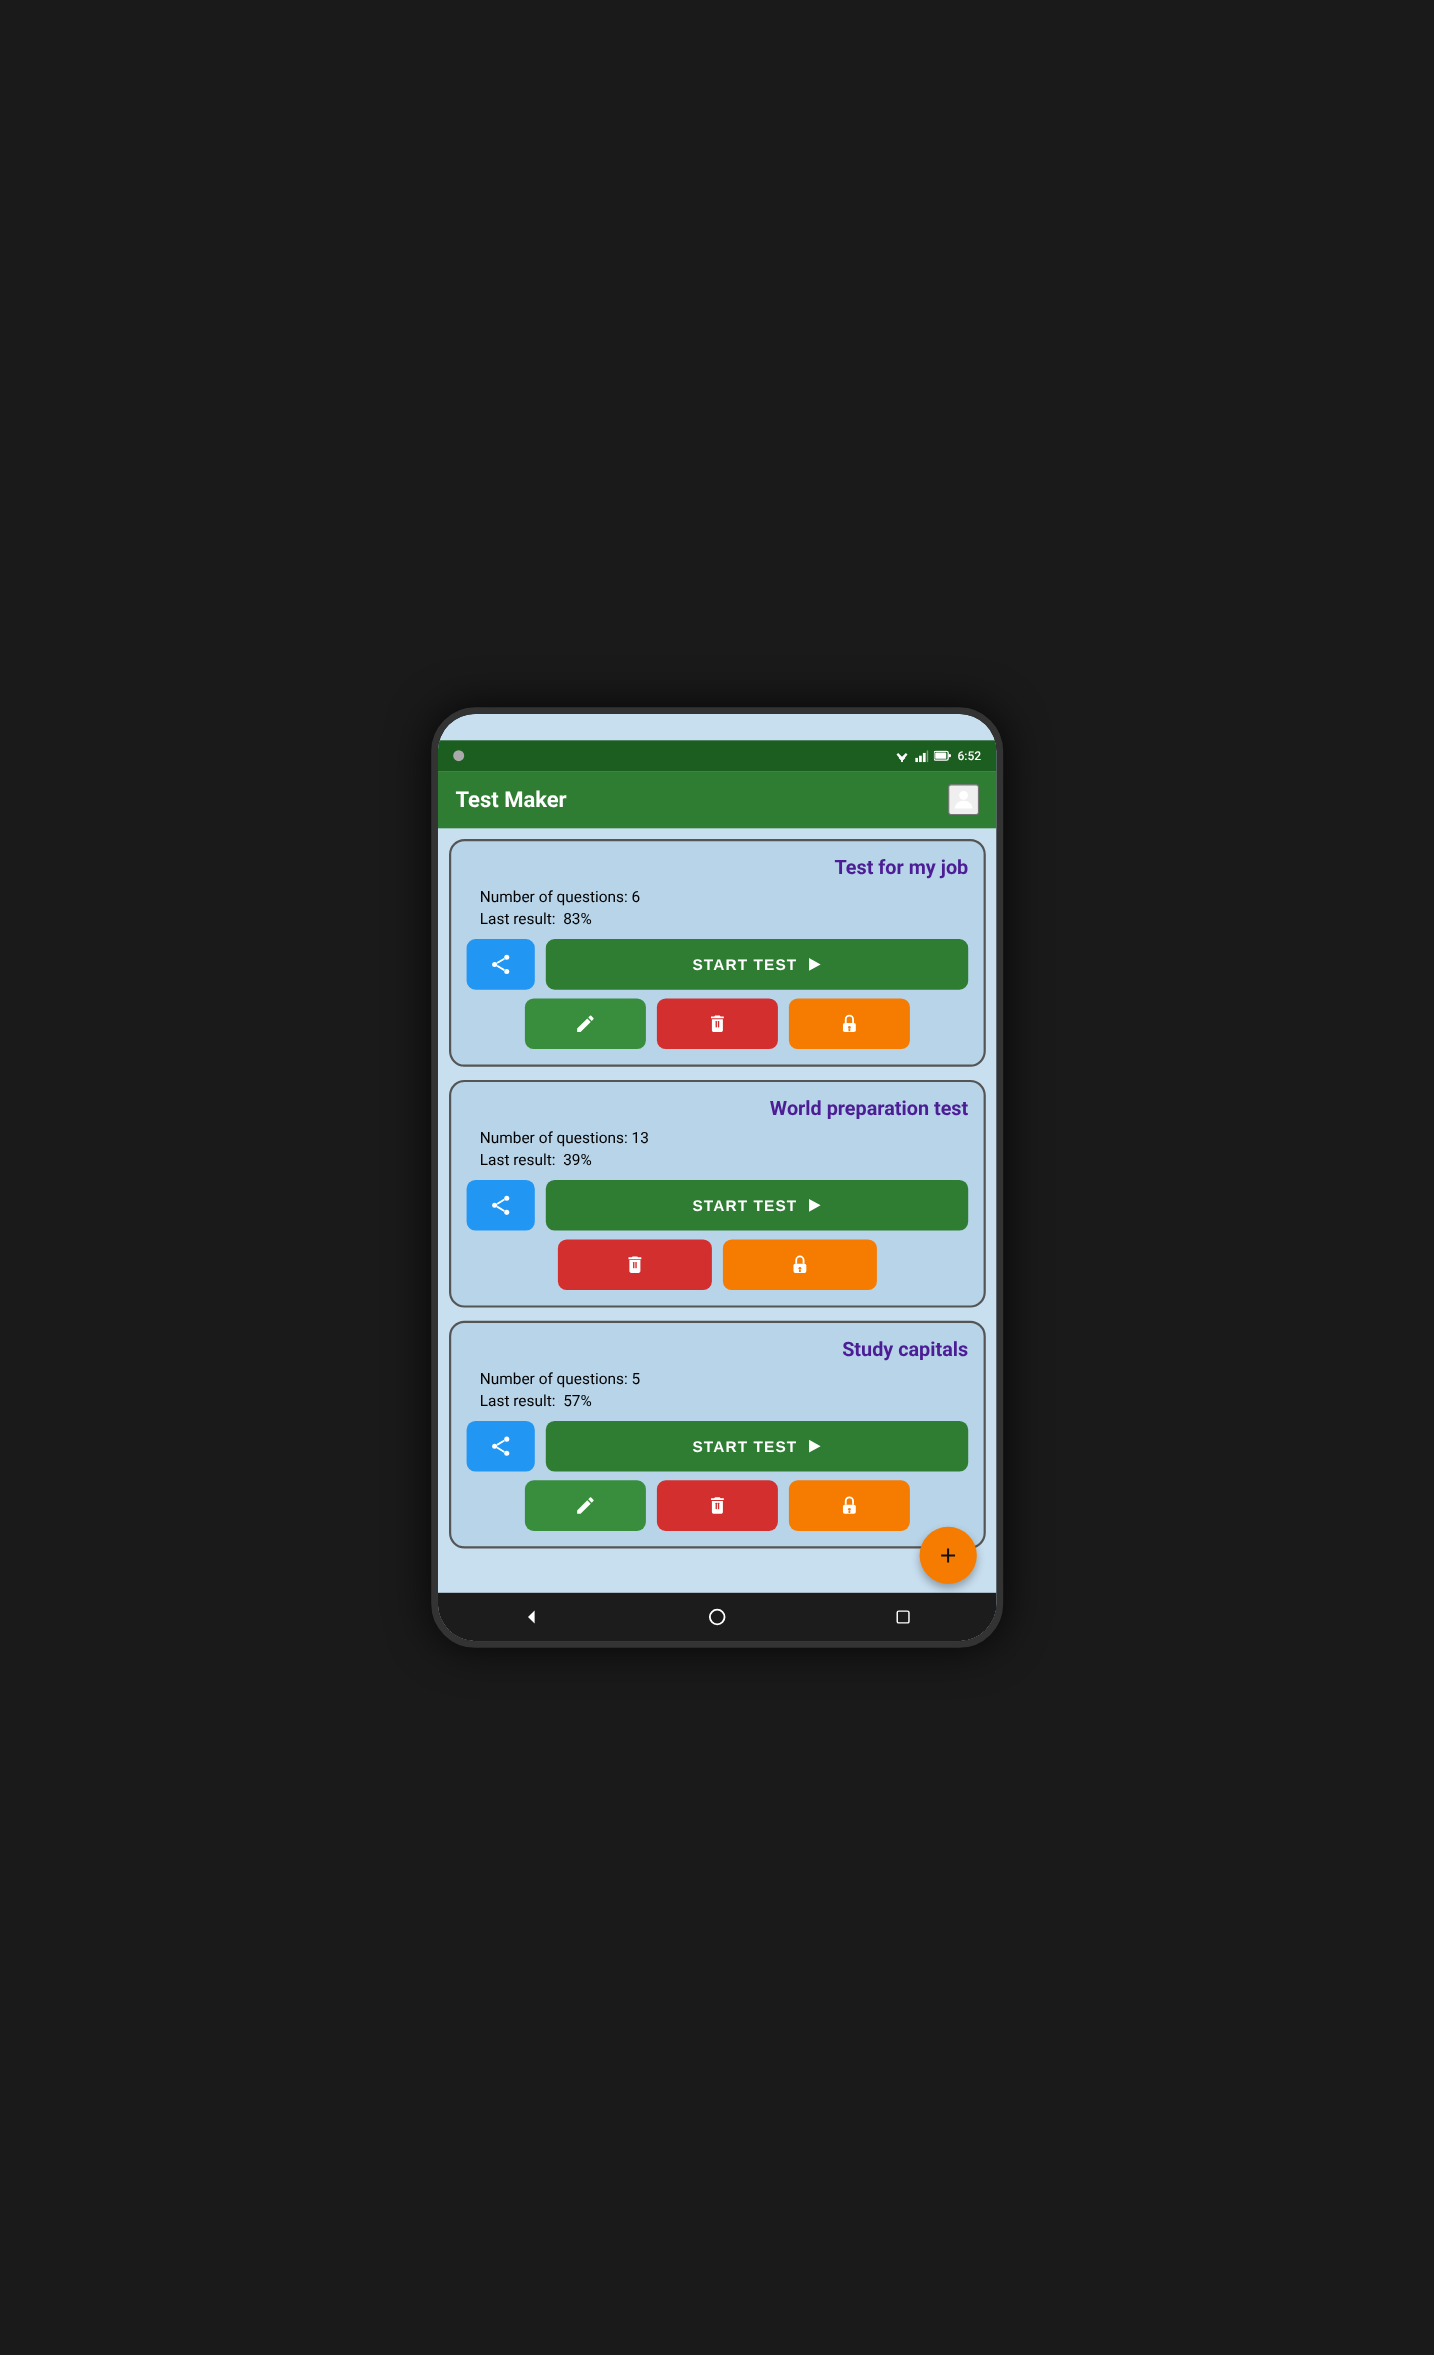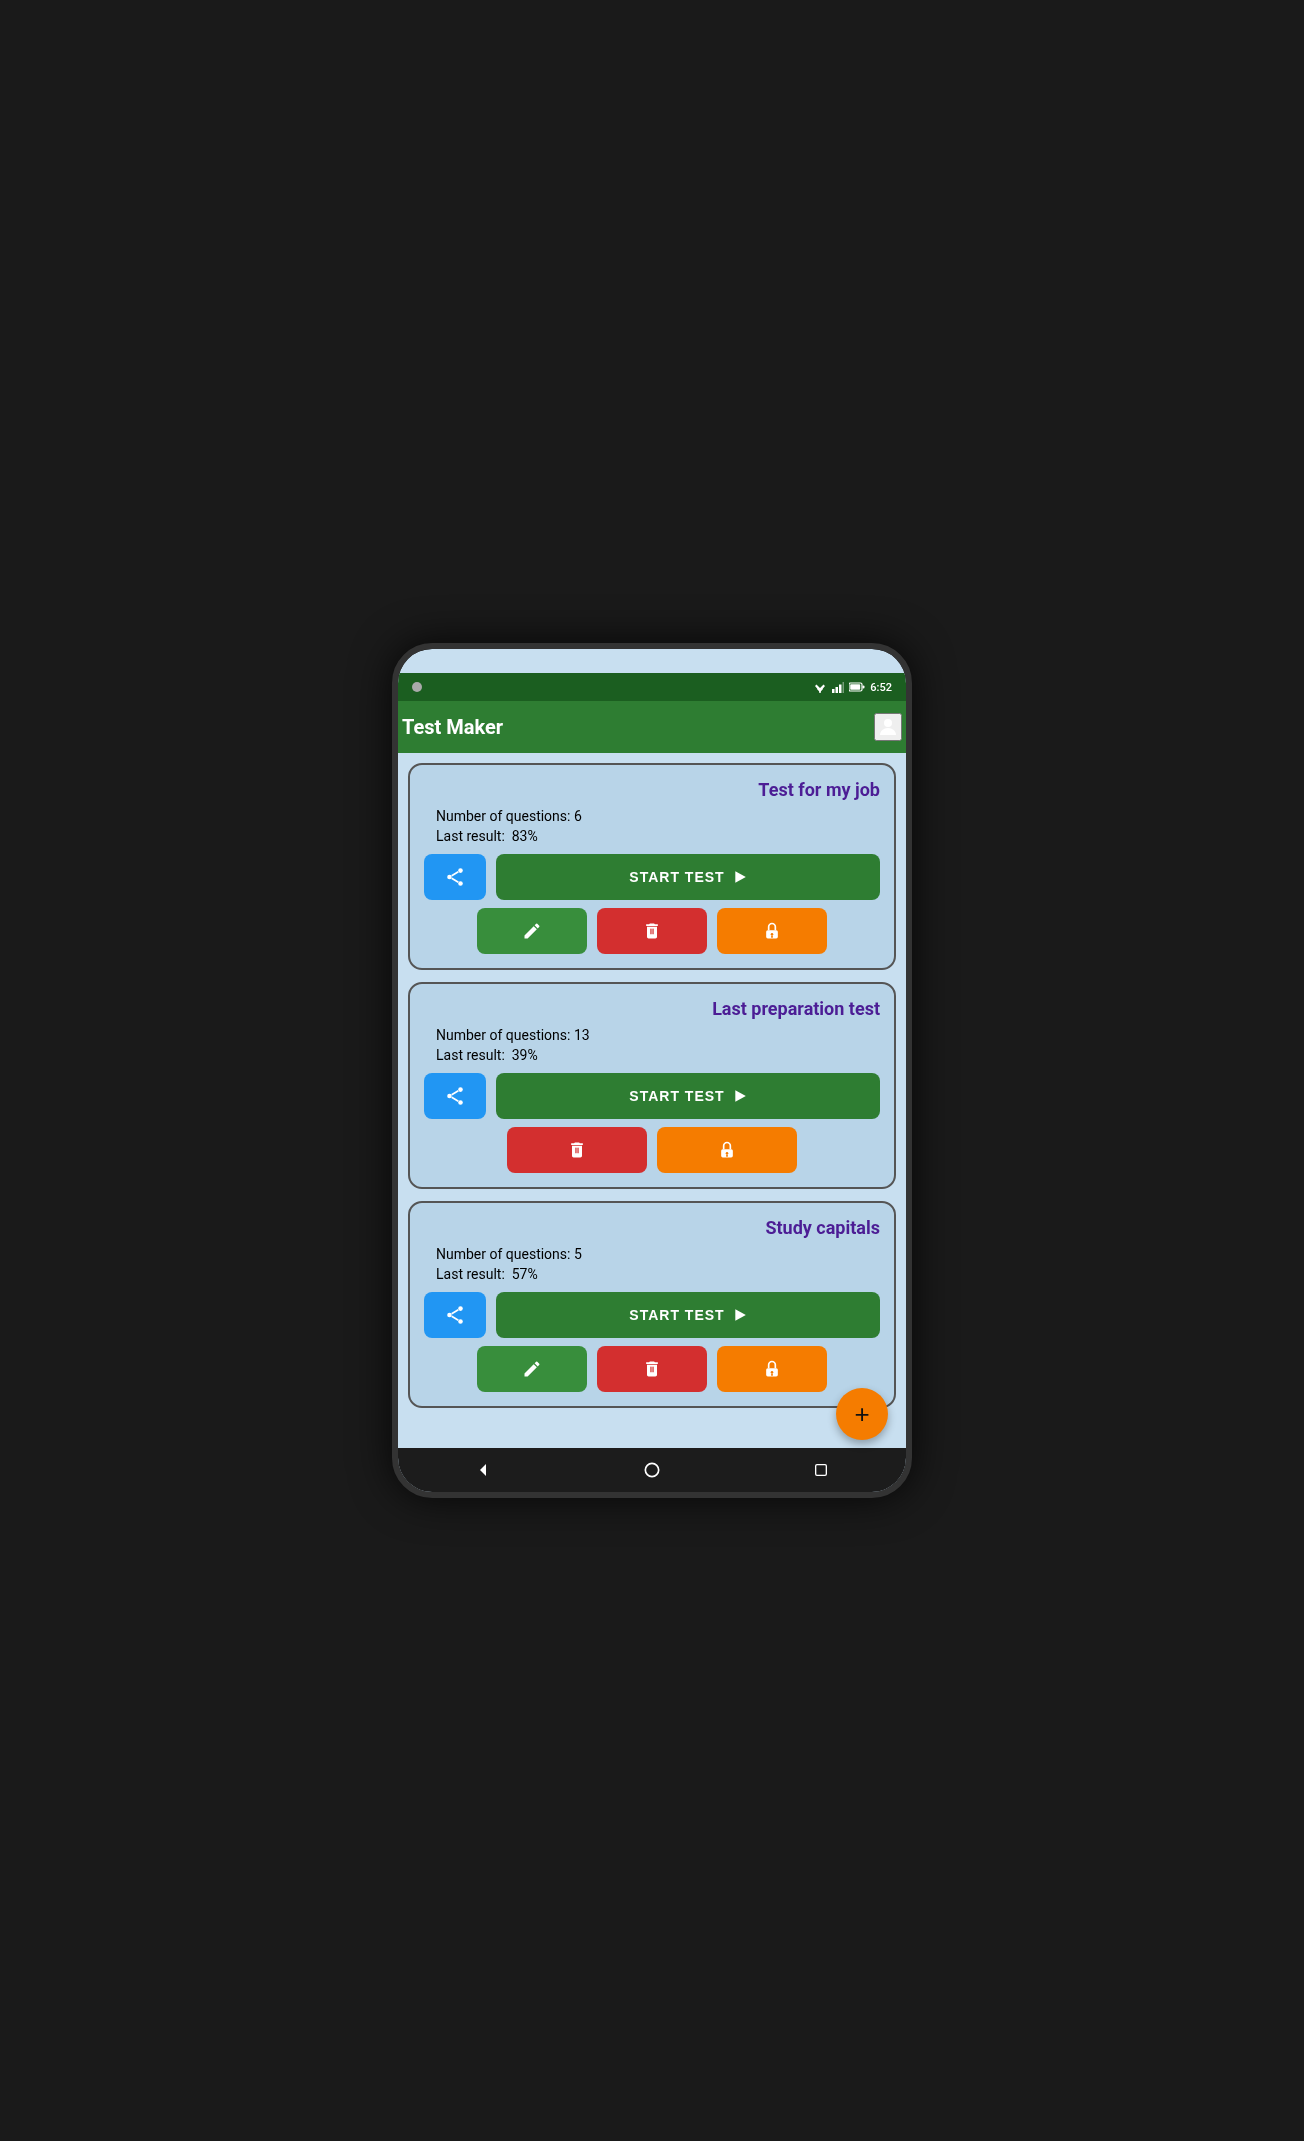--- a/index.html
+++ b/index.html
@@ -67,21 +67,21 @@
       font-weight: 500;
     }
 
     
     .app-bar {
       background: #2e7d32;
       height: 52px;
       display: flex;
       align-items: center;
       justify-content: space-between;
-      padding: 0 4px;
+      padding: 0 16px;
       flex-shrink: 0;
     }
 
     .app-title {
       color: white;
       font-size: 20px;
       font-weight: bold;
     }
 
     .user-icon-btn {
@@ -365,21 +365,21 @@
               <rect x="5" y="11" width="14" height="10" rx="2" fill="white"></rect>
               <path d="M8 11V7a4 4 0 0 1 8 0v4" fill="none" stroke="white" stroke-width="2"></path>
               <circle cx="12" cy="16" r="1.5" fill="#f57c00"></circle>
               <line x1="12" y1="17.5" x2="12" y2="20" stroke="#f57c00" stroke-width="2"></line>
             </svg>
           </button>
         </div>
       </div>
 
       <div class="test-card">
-        <div class="card-title">Last preparation test</div>
+        <div class="card-title">World preparation test</div>
         <div class="card-meta">
           <span>Number of questions:</span>
           <span>13</span>
         </div>
         <div class="card-meta">
           <span>Last result:</span>&nbsp;
           <span>39%</span>
         </div>
         <div class="card-buttons-row1">
           <button class="btn-share">

